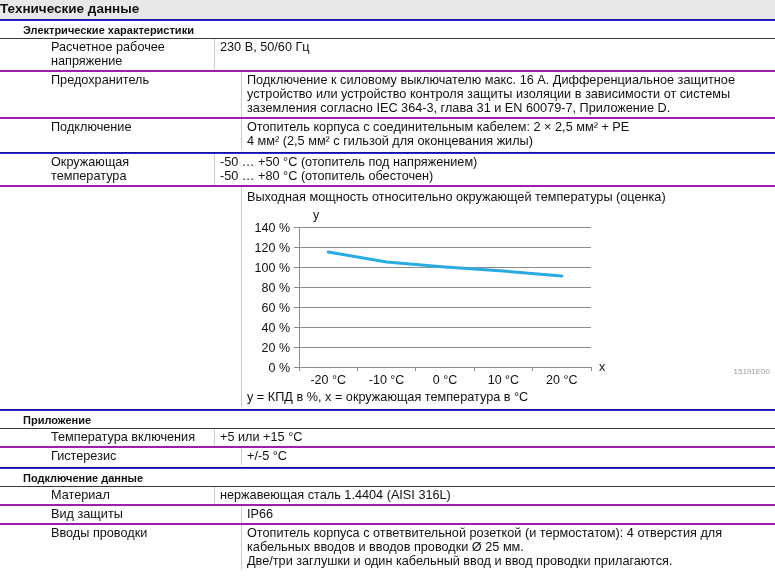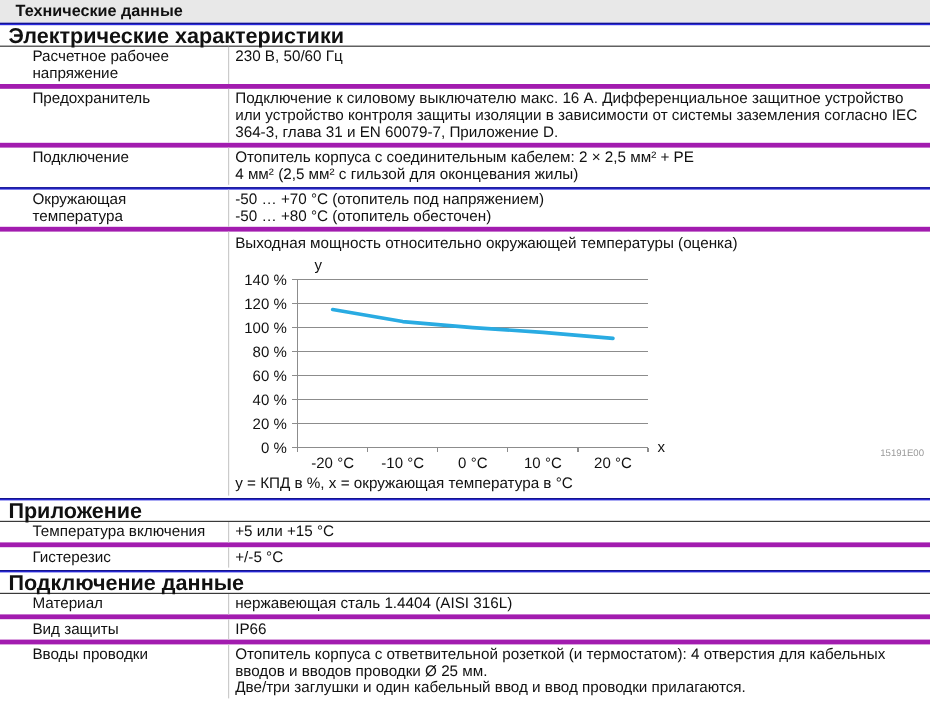--- a/index.html
+++ b/index.html
@@ -3,31 +3,31 @@
 <meta charset="utf-8">
 <style>
   * { margin:0; padding:0; box-sizing:border-box; }
   html,body { width:775px; height:586px; overflow:hidden; background:#fff; }
   body {
     font-family:"Liberation Sans","DejaVu Sans",sans-serif;
     font-size:12.7px; line-height:14px; color:#111;
   }
   .title-bar {
     background:#e8e8e8; font-weight:bold; font-size:13.5px;
-    padding:2px 7px 3px 13px;
+    padding:2px 7px 3px 0;
   }
   .blue-rule { height:2px; background:#2a2ae0; border-top:1px solid #14148c; margin-top:2px; }
   .blue-rule.first { margin-top:0; }
   .sec-title {
-    font-weight:bold; font-size:18px;
-    padding:2px 7px 1px 7px; border-bottom:1px solid #3a3a3a;
+    font-weight:bold; font-size:11px;
+    padding:2px 7px 1px 23px; border-bottom:1px solid #3a3a3a;
   }
   .row { display:flex; }
-  .row + .row { border-top:4px solid #a21caf; }
-  .row .label { flex:0 0 190px; padding:1px 14px 2px 27px; }
+  .row + .row { border-top:2px solid #a21caf;gap:27px; }
+  .row .label { flex:0 0 190px; padding:1px 14px 2px 27px;margin-left:24px; }
   .row .value { flex:1; border-left:1px solid #cbcbcb; padding:1px 4px 2px 5px; }
   .value p { margin:0; }
   .chart-cell { position:relative; }
   .chart-title { padding:2px 0 3px 0; }
   .chart-caption { padding:3px 0 1px 0; }
   .fig-id { position:absolute; right:5px; top:178px; font-size:8px; color:#9a9a9a; }
   svg { display:block; }
   svg text { font-size:12.5px; fill:#111; font-family:"Liberation Sans","DejaVu Sans",sans-serif; }
 </style>
 </head>
@@ -60,21 +60,21 @@
       </div>
     </div>
   </div>
 
   <div class="blue-rule"></div>
 
   <div class="section">
     <div class="row">
       <div class="label">Окружающая температура</div>
       <div class="value">
-        <p>-50 … +70 °C (отопитель под напряжением)</p>
+        <p>-50 … +50 °C (отопитель под напряжением)</p>
         <p>-50 … +80 °C (отопитель обесточен)</p>
       </div>
     </div>
     <div class="row">
       <div class="label"></div>
       <div class="value chart-cell">
         <p class="chart-title">Выходная мощность относительно окружающей температуры (оценка)</p>
         <svg id="chart" width="368" height="180">
             <line x1="47" y1="20" x2="344" y2="20" stroke="#8c8c8c" stroke-width="1" shape-rendering="crispEdges"></line>
             <text x="43" y="24.5" text-anchor="end">140 %</text>

